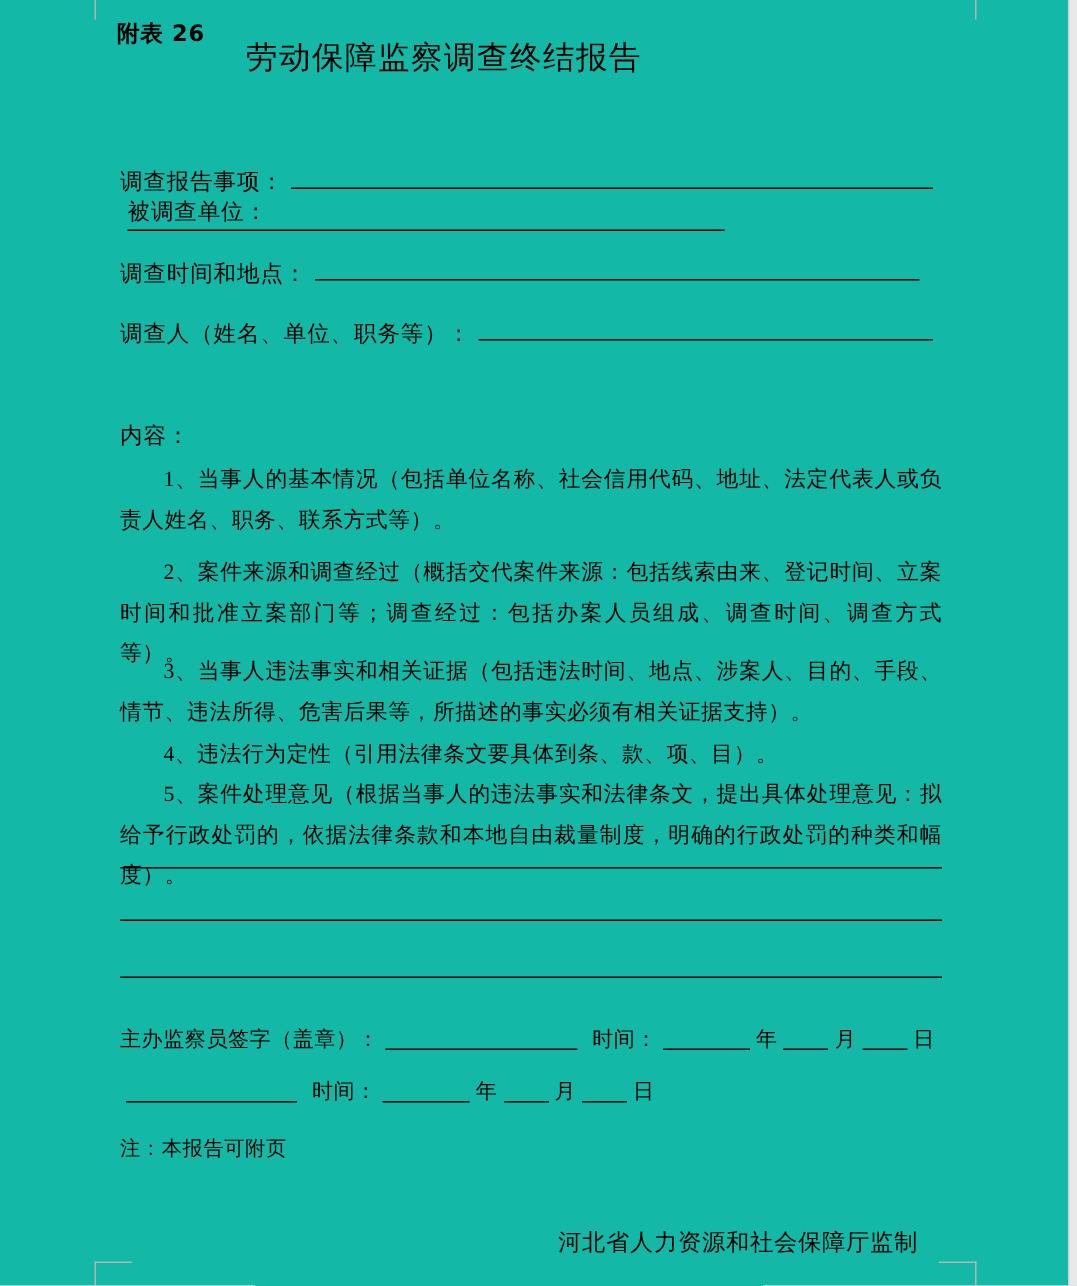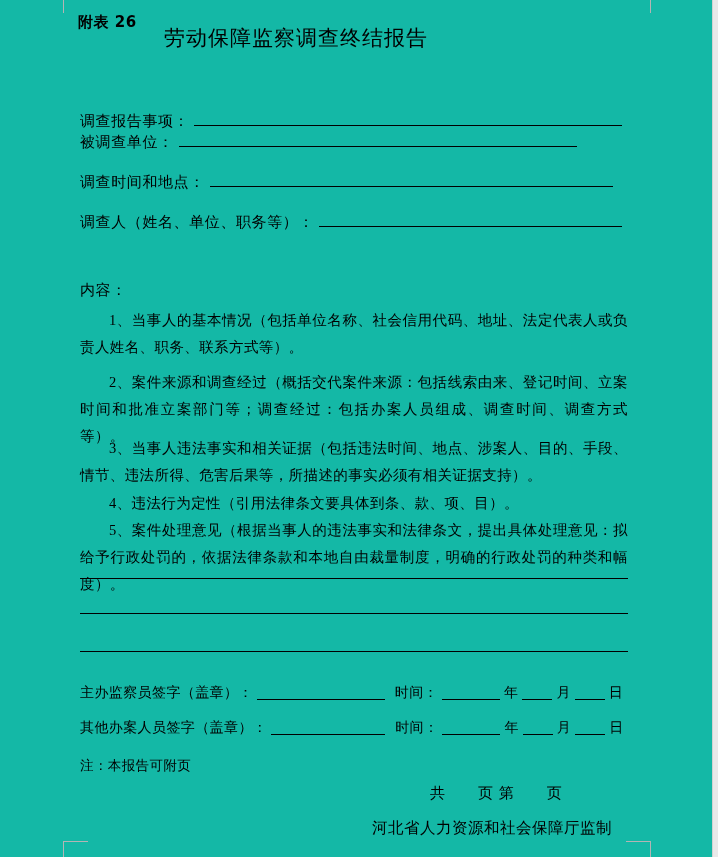--- a/index.html
+++ b/index.html
@@ -177,21 +177,21 @@
   <div class="crop br"></div>
 
   <div class="attachment-no">附表 26</div>
   <div class="doc-title">劳动保障监察调查终结报告</div>
 
   <div id="fields-host">
       <div class="field" style="top: 92px; margin-top: 19px;">
         <span class="label">调查报告事项：</span>
         <span class="rule" style="width: 428px;"></span>
       </div>
-      <div class="field" style="top: 132px;">
+      <div class="field" style="top: 132px; flex-direction: column;">
         <span class="label">被调查单位：</span>
         <span class="rule" style="width: 398px;"></span>
       </div>
       <div class="field" style="top: 172px;">
         <span class="label">调查时间和地点：</span>
         <span class="rule" style="width: 403px;"></span>
       </div>
       <div class="field" style="top: 212px; justify-content: flex-end;">
         <span class="label">调查人（姓名、单位、职务等）：</span>
         <span class="rule" style="width: 303px;"></span>
@@ -220,30 +220,28 @@
         <span class="sig-rule" style="width: 128px;"></span>
         <span class="time-label">时间：</span>
         <span class="sig-rule" style="width: 58px;"></span>
         <span>年</span>
         <span class="sig-rule" style="width: 30px;"></span>
         <span>月</span>
         <span class="sig-rule" style="width: 30px;"></span>
         <span>日</span>
       </div>
       <div class="sig-row" style="top: 718px;">
-        <span>其他办案人员签字（盖章）：</span>
         <span class="sig-rule" style="width: 114px;"></span>
         <span class="time-label">时间：</span>
         <span class="sig-rule" style="width: 58px;"></span>
         <span>年</span>
         <span class="sig-rule" style="width: 30px;"></span>
         <span>月</span>
         <span class="sig-rule" style="width: 30px;"></span>
         <span>日</span>
       </div>
     </div>
 
   <div class="note">注：本报告可附页</div>
-  <div class="page-count">共　　页 第　　页</div>
   <div class="issuer">河北省人力资源和社会保障厅监制</div>
 
 </div>
 <div class="page-edge-right"></div>
 
 </body></html>

